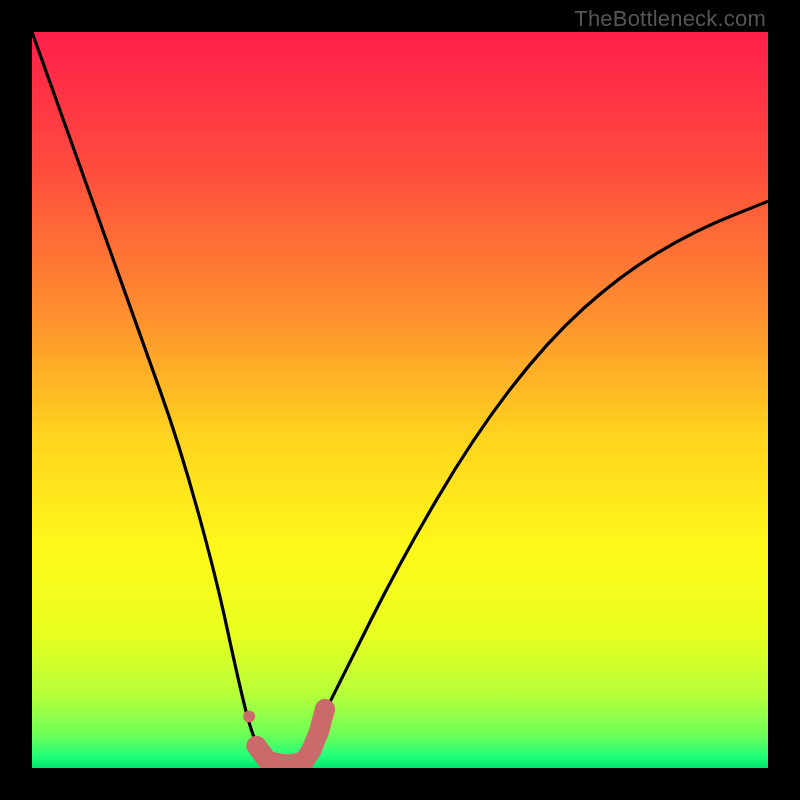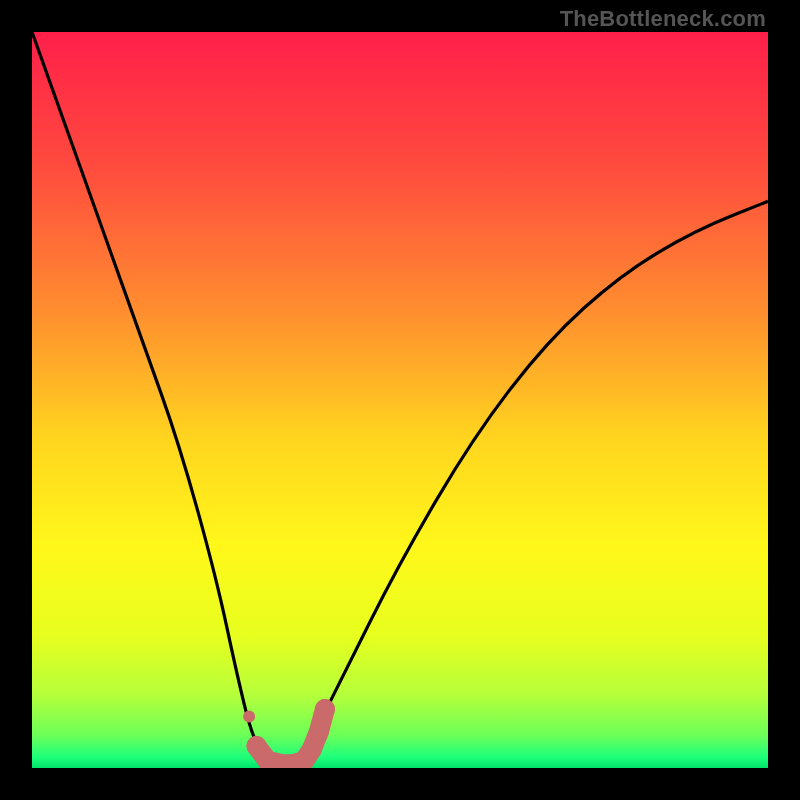--- a/index.html
+++ b/index.html
@@ -32,21 +32,21 @@
     position: absolute;
     inset: 0;
     pointer-events: none;
   }
   .watermark {
     position: absolute;
     top: 6px;
     right: 34px;
     color: #555;
     font-size: 22px;
-    font-weight: 700;
+    font-weight: 400;
     letter-spacing: 0.2px;
   }
 </style>
 </head>
 <body>
 
 <div class="frame">
   <div class="plot-area">
     <svg class="gradient" viewBox="0 0 736 736" preserveAspectRatio="none">
       <defs>

